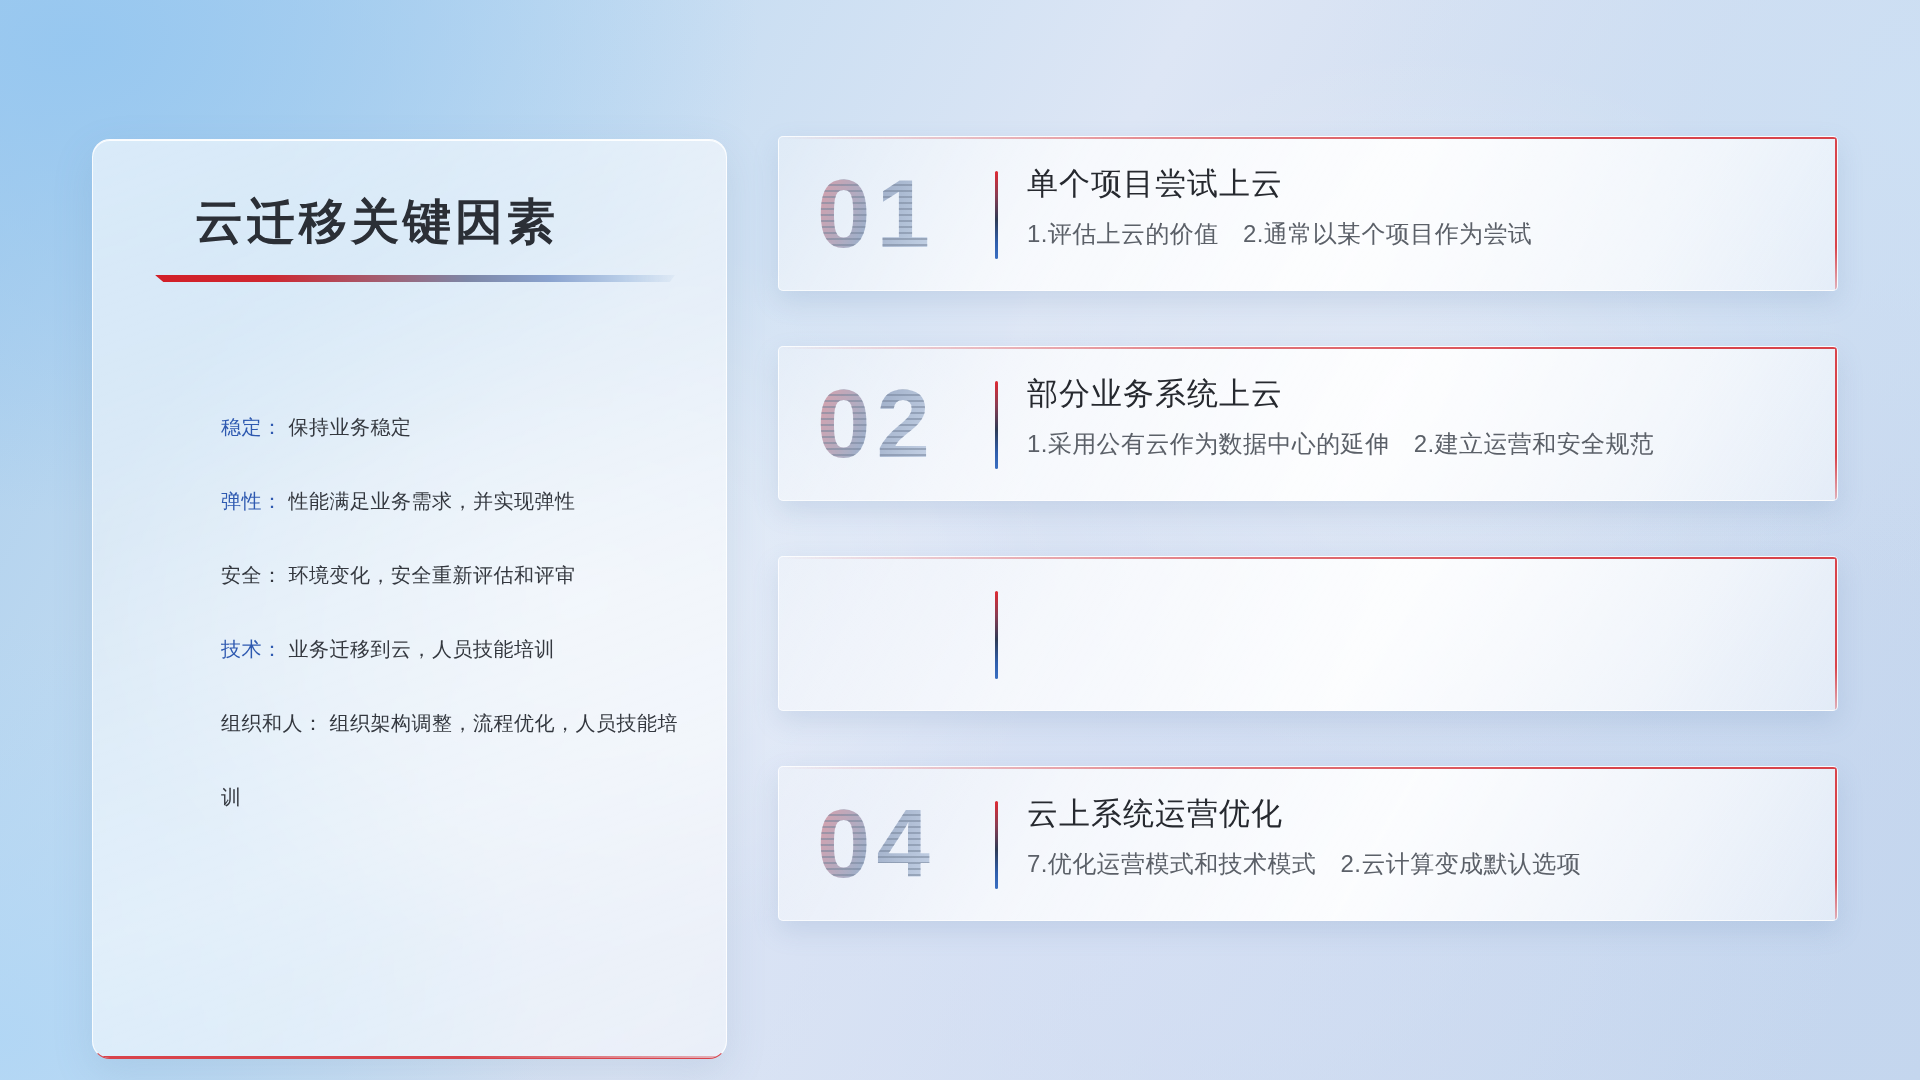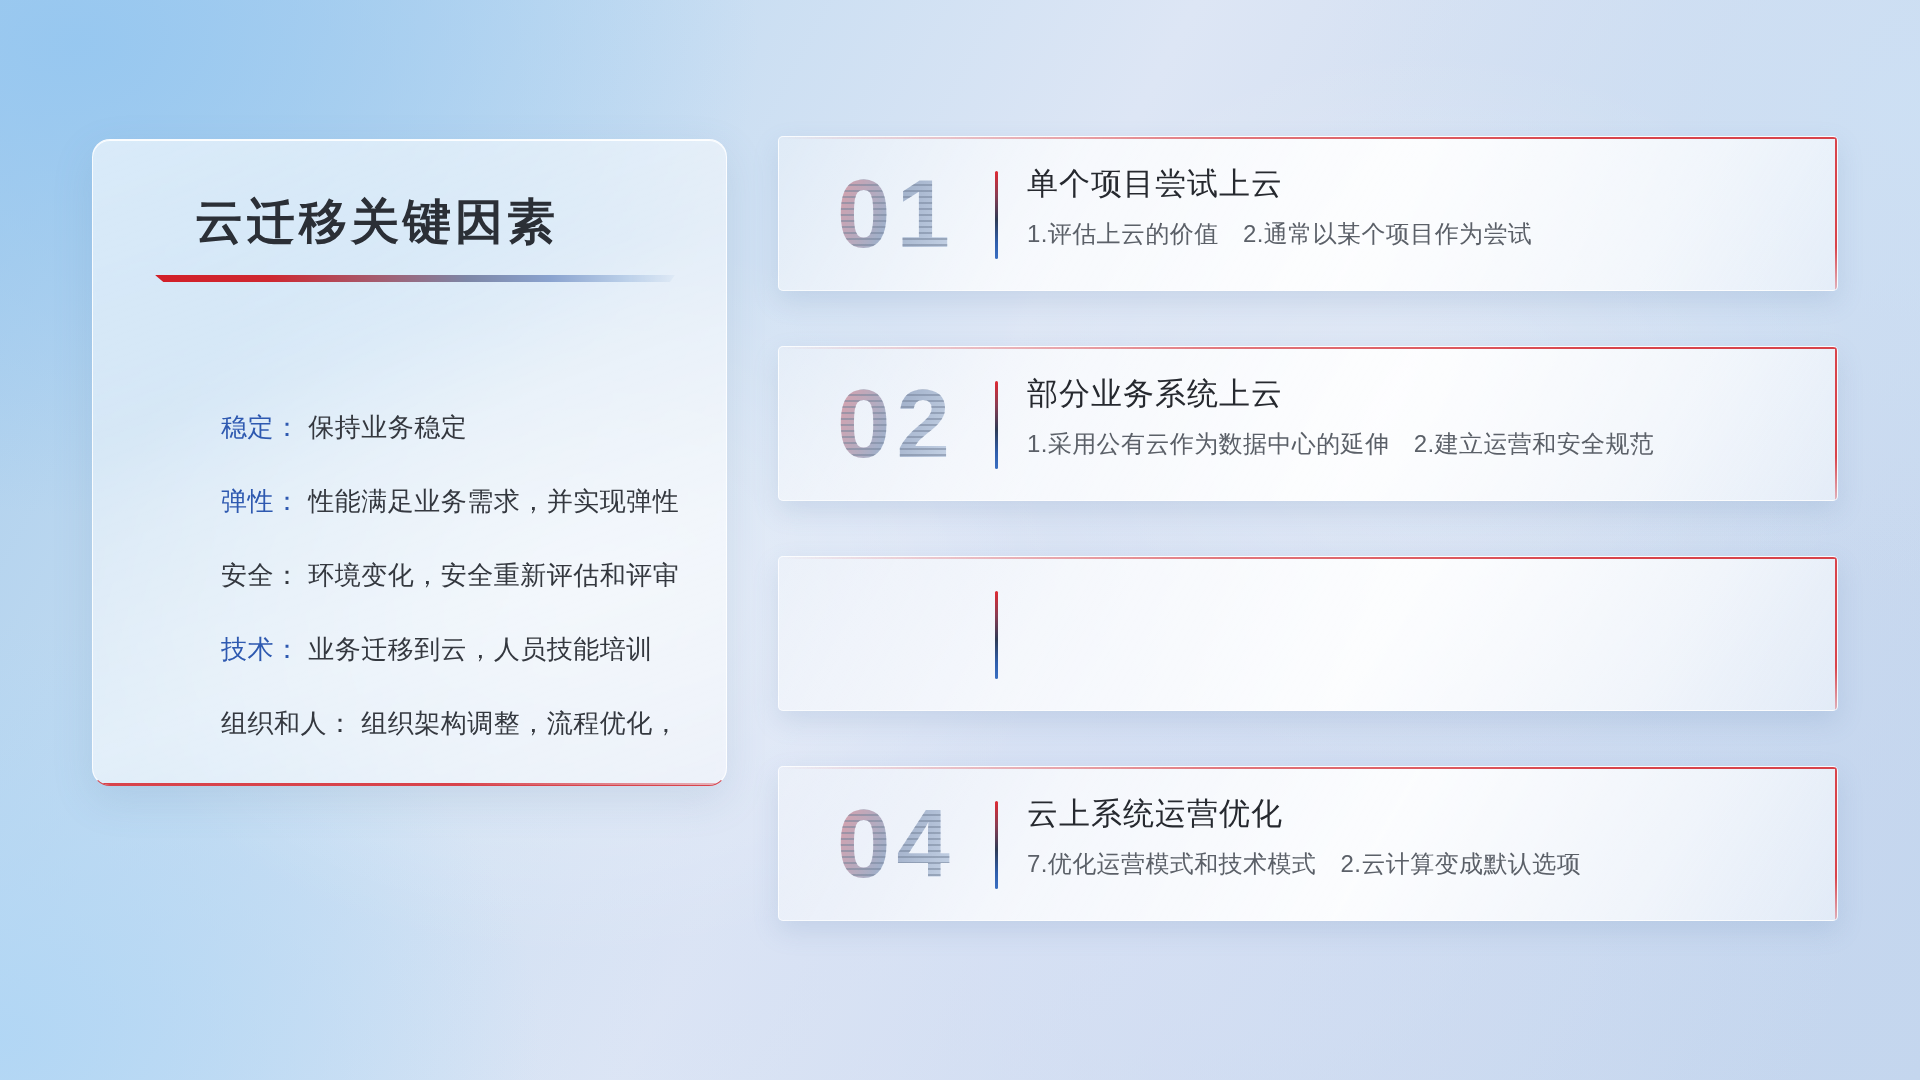--- a/index.html
+++ b/index.html
@@ -38,21 +38,21 @@
   }
 
   .stage { position: absolute; inset: 0; }
 
   
   .left-card {
     position: absolute;
     left: 92px;
     top: 139px;
     width: 635px;
-    height: 647px;
+    height: 920px;
     border-radius: 18px;
     background: linear-gradient(160deg,
                 rgba(255,255,255,0.62) 0%,
                 rgba(255,255,255,0.46) 35%,
                 rgba(255,255,255,0.58) 70%,
                 rgba(255,255,255,0.44) 100%);
     border: 1px solid rgba(255,255,255,0.85);
     border-bottom: 1.6px solid #d8434b;
     box-shadow: 0 14px 40px rgba(96,128,170,0.16),
                 inset 0 1px 0 rgba(255,255,255,0.9);
@@ -91,21 +91,21 @@
     border-radius: 1px;
   }
 
   .factor-list {
     position: absolute;
     left: 128px;
     top: 250px;
     right: 40px;
   }
   .factor-row {
-    font-size: 26px;
+    font-size: 20px;
     line-height: 74px;
     color: #34383f;
     white-space: nowrap;
     letter-spacing: 0.5px;
   }
   .factor-row.wrap { white-space: normal; }
   .f-label { color: #34383f; }
   .f-label.accent { color: #2e59b0; }
   .f-text { color: #34383f; }
 
@@ -158,21 +158,20 @@
     background-image:
       repeating-linear-gradient(180deg,
         rgba(120,134,156,0.55) 0px,
         rgba(120,134,156,0.55) 2px,
         rgba(255,255,255,0) 2px,
         rgba(255,255,255,0) 6px),
       linear-gradient(110deg, rgba(205,60,70,0.45) 0%, rgba(120,140,175,0.65) 45%, rgba(150,175,210,0.45) 100%);
     -webkit-background-clip: text;
     background-clip: text;
     user-select: none;
-    margin-left: 20px;
   }
 
   .step-divider {
     position: absolute;
     left: 216px;
     top: 34px;
     width: 3px;
     height: 88px;
     background: linear-gradient(180deg, #e02a33 0%, #8a3c52 28%, #2f3b55 55%, #2f5fae 82%, #3a6fc2 100%);
     border-radius: 2px;

